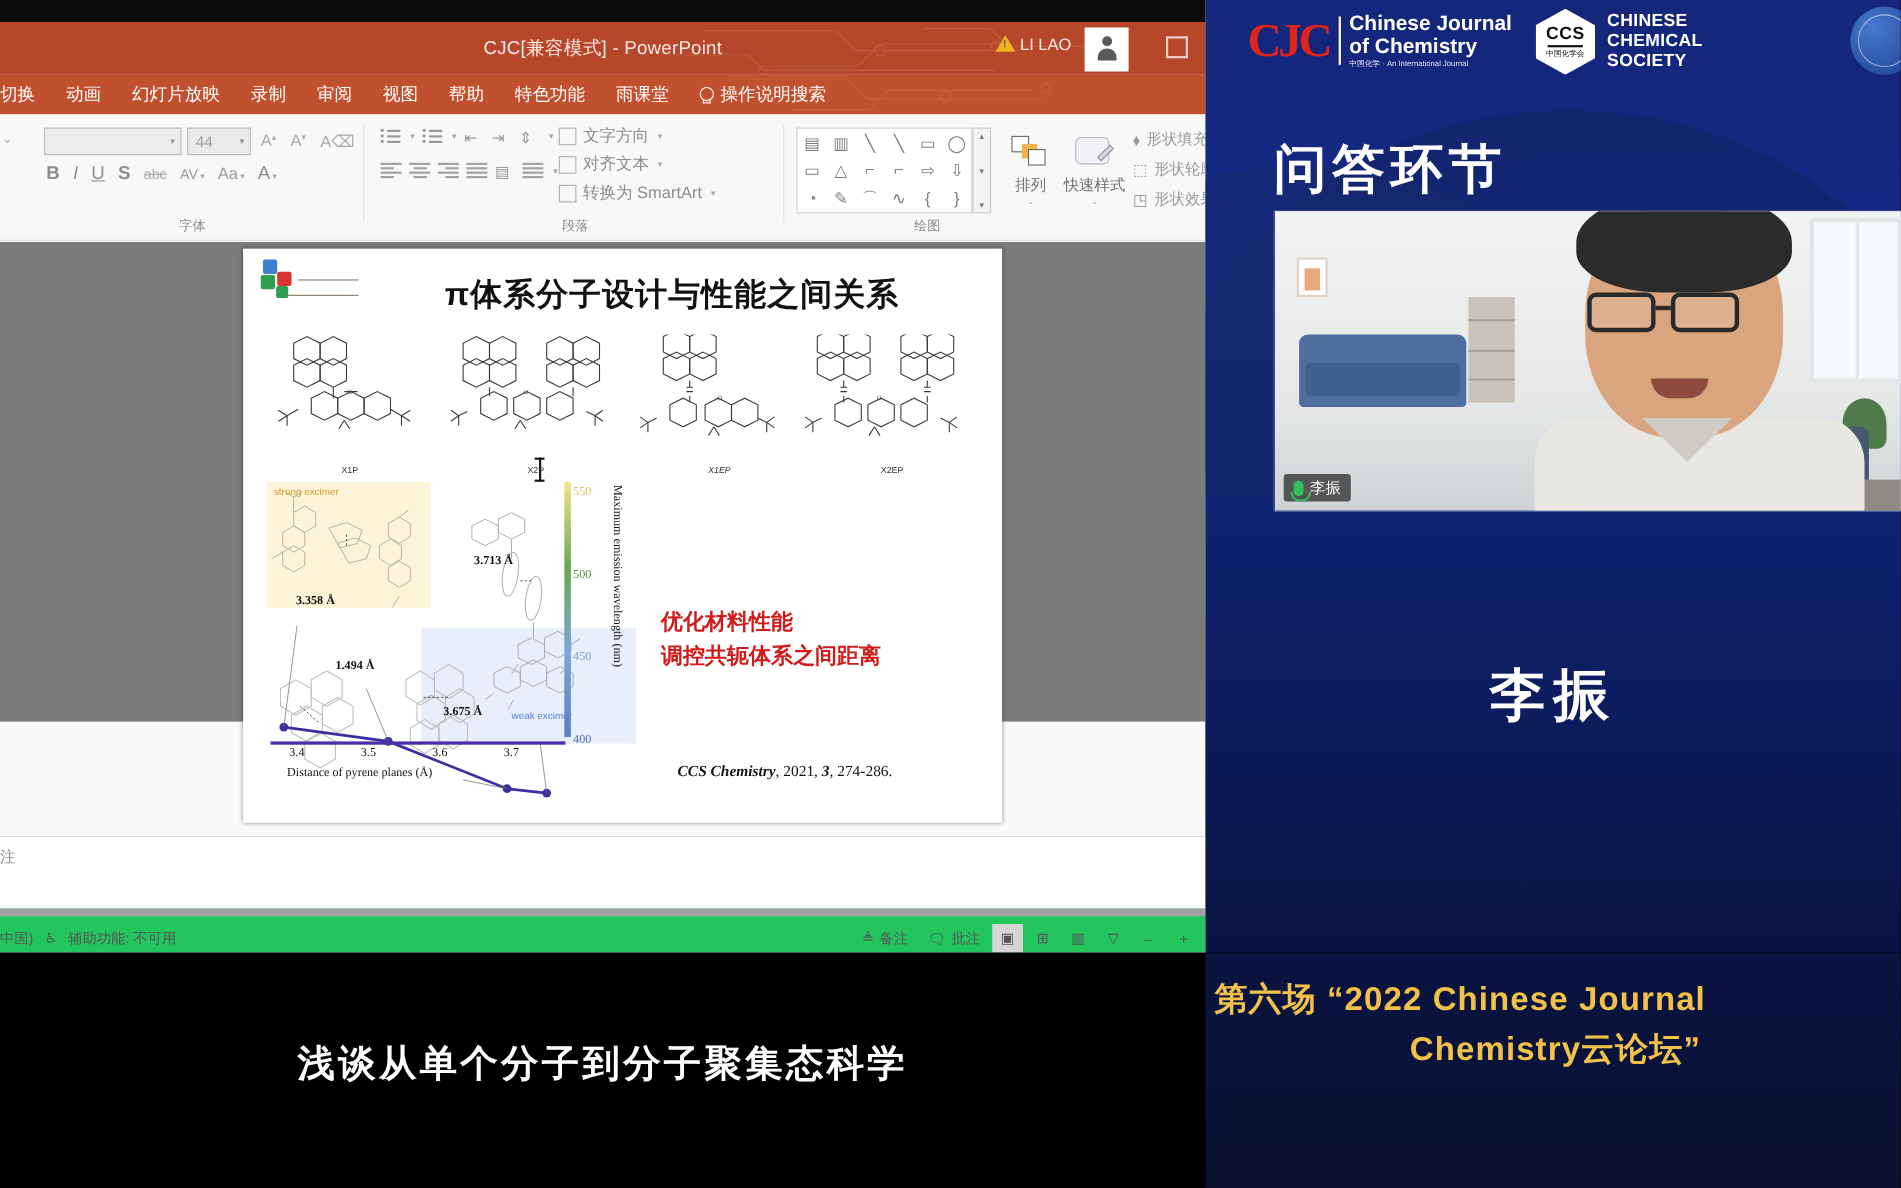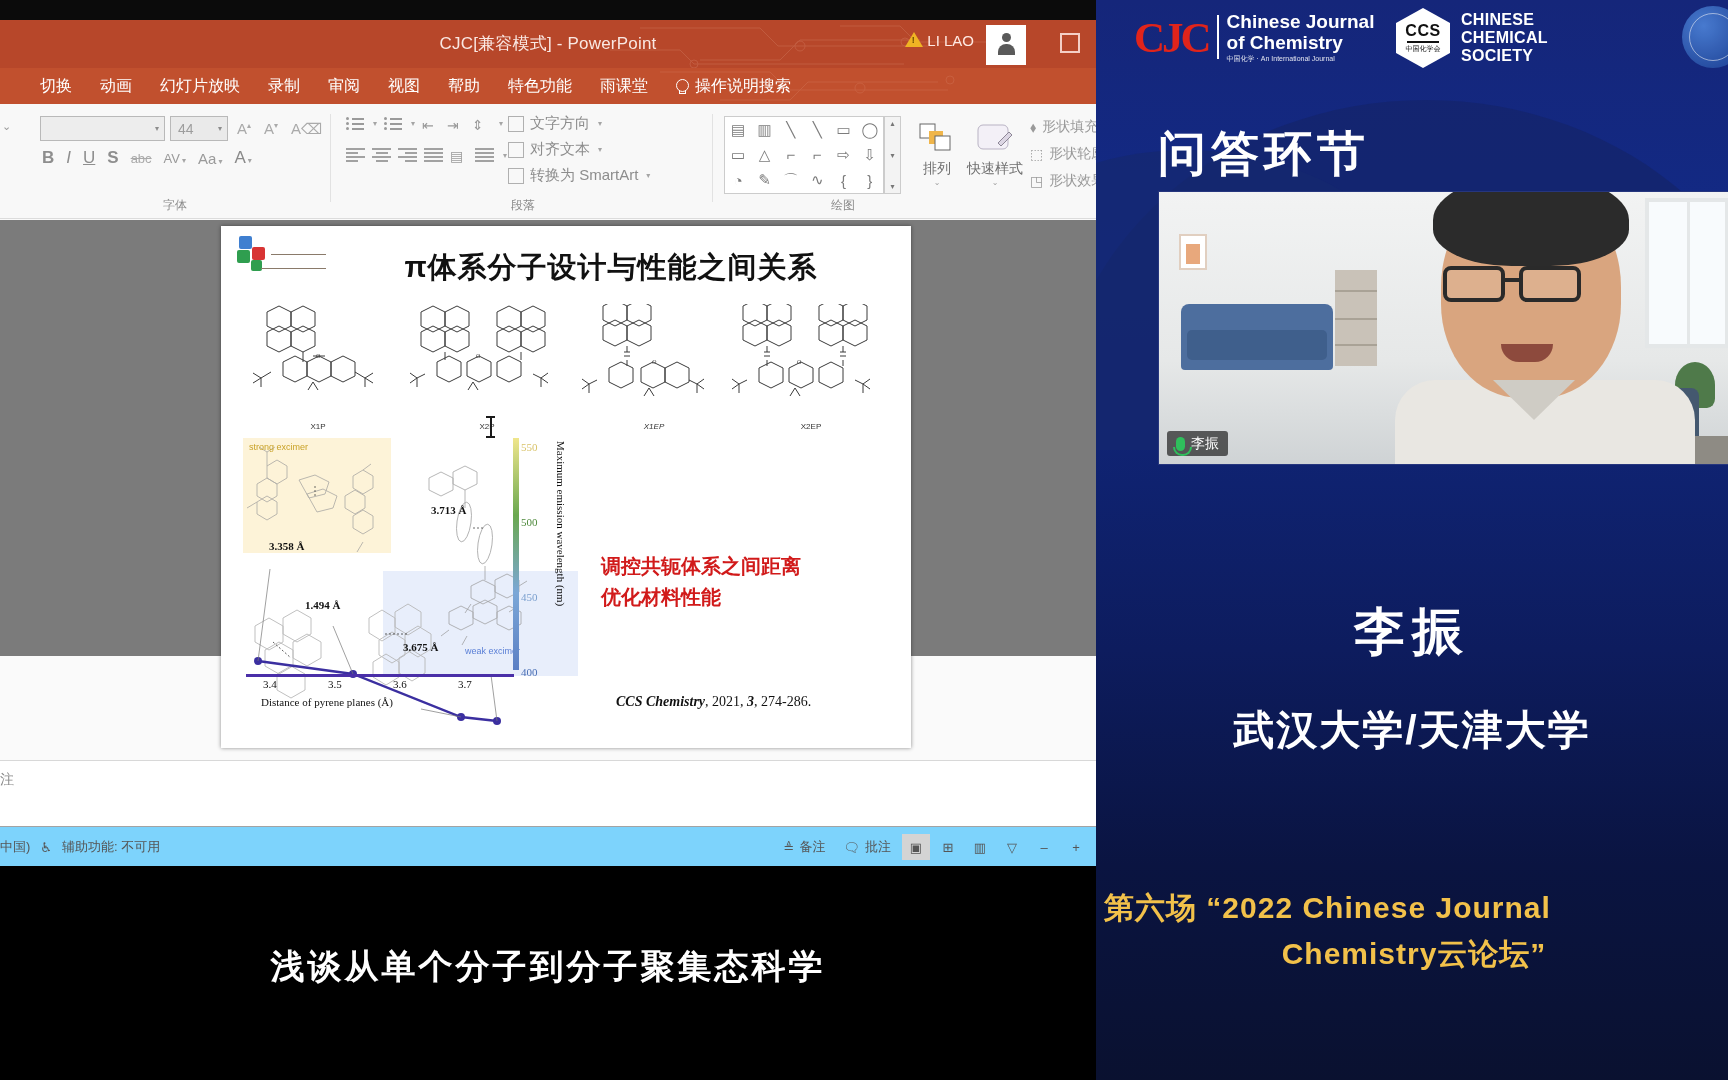--- a/index.html
+++ b/index.html
@@ -29,21 +29,21 @@
   .acct-glyph { width:17px; height:25px; position:relative; }
   .acct-glyph::before{content:"";position:absolute;left:4px;top:0;width:9px;height:9px;border-radius:50%;background:#5a5a5a;}
   .acct-glyph::after{content:"";position:absolute;left:0;top:11px;width:17px;height:11px;border-radius:8px 8px 0 0;background:#5a5a5a;}
   .save-ico { position:absolute; right:16px; top:13px; width:20px; height:20px;
      border:2px solid #f4cfc6; }
 
   .ppt-tabs { position:absolute; left:0; top:68px; width:1096px; height:36px; background:#c1502e; overflow:hidden; }
   .ppt-tabs .circuit { position:absolute; inset:0; opacity:.18; }
   .tabs-row { position:absolute; left:0; top:0; display:flex; align-items:center; height:36px; gap:0; }
   .tab { color:#fff; font-size:16px; padding:0 14px; white-space:nowrap; cursor:default; }
-  .tab.clip { padding-left:0;margin-left:40px; }
+  .tab.clip { padding-left:0; }
   .search-tab { display:flex; align-items:center; gap:8px; color:#fff; font-size:16px; padding:0 14px; }
   .bulb { width:11px; height:14px; position:relative; }
   .bulb::before{content:"";position:absolute;left:0;top:0;width:11px;height:11px;border:1.6px solid #fff;border-radius:50%;}
   .bulb::after{content:"";position:absolute;left:3px;top:11px;width:5px;height:3px;border-bottom:1.6px solid #fff;border-left:1.6px solid #fff;border-right:1.6px solid #fff;}
 
   .ribbon { position:absolute; left:0; top:104px; width:1096px; height:115px;
      background:#f8f8f8; border-bottom:1px solid #dcdcdc; }
   .rb-collapse { position:absolute; left:2px; top:16px; font-size:11px; color:#9a9a9a; }
 
   .rb-group { position:absolute; top:4px; height:108px; }
@@ -138,21 +138,21 @@
   .citation { position:absolute; left:395px; top:468px; font-size:14px; color:#111;
      font-family:"Liberation Serif",serif; font-style:italic; }
   .citation b { font-style:italic;margin-top:48px; }
   .citation .n { font-style:normal; }
 
   
   .notes { position:absolute; left:0; top:760px; width:1096px; height:66px; background:#fff;
      border-top:1px solid #d8d8d8; }
   .notes-lab { position:absolute; left:0; top:10px; font-size:14px; color:#888; }
   .statusbar { position:absolute; left:0; top:826px; width:1096px; height:40px;
-     background:#7dd3fc; border-top:1px solid #a3a3a3; }
+     background:#22c55e; border-top:7px solid #a3a3a3; }
   .st-left { position:absolute; left:0; top:11px; display:flex; align-items:center; gap:10px; font-size:13px; color:#555;}
   .st-right { position:absolute; right:6px; top:6px; display:flex; align-items:center; gap:4px;}
   .st-btn { font-size:13px; color:#555; display:flex; align-items:center; gap:5px; padding:5px 7px;}
   .vbtn { width:28px; height:26px; display:flex; align-items:center; justify-content:center;
      font-size:13px; color:#555; }
   .vbtn.active { background:#d4d4d4; }
 
   
   #webinar { position:absolute; left:1096px; top:0; width:632px; height:866px;
      background:linear-gradient(180deg,#15267a 0%,#122a86 30%,#0d1c5e 75%,#0a1441 100%); overflow:hidden; }
@@ -716,22 +716,22 @@
         <div class="ylabel">Maximum emission wavelength (nm)</div>
 
         <div class="xaxis"></div>
         <span class="xtick" style="left:42px;">3.4</span>
         <span class="xtick" style="left:107px;">3.5</span>
         <span class="xtick" style="left:172px;">3.6</span>
         <span class="xtick" style="left:237px;">3.7</span>
         <div class="xlabel">Distance of pyrene planes (Å)</div>
 
         <div class="redtxt">
+          <div>优化材料性能</div>
           <div>调控共轭体系之间距离</div>
-          <div>优化材料性能</div>
         </div>
 
         <div class="citation">
           <b>CCS Chemistry</b><span class="n">, </span><span class="n">2021</span><span class="n">, </span><b>3</b><span class="n">, </span><span class="n">274-286.</span>
         </div>
       </div>
     </div>
 
     <div class="notes">
       <span class="notes-lab">注</span>
@@ -818,21 +818,20 @@
         <div class="mouth"></div>
         <div class="collar"></div>
       </div>
       <div class="mic-chip">
         <span class="mic-ico"></span>
         <span class="mic-name">李振</span>
       </div>
     </div>
 
     <div class="speaker-name">李振</div>
-    <div class="speaker-affil">武汉大学/天津大学</div>
   </div>
 
   <div id="bottom">
     <div class="subtitle">浅谈从单个分子到分子聚集态科学</div>
     <div class="banner">
       <div class="banner-l1">第六场 “2022  Chinese Journal</div>
       <div class="banner-l2">Chemistry云论坛”</div>
     </div>
   </div>
 

